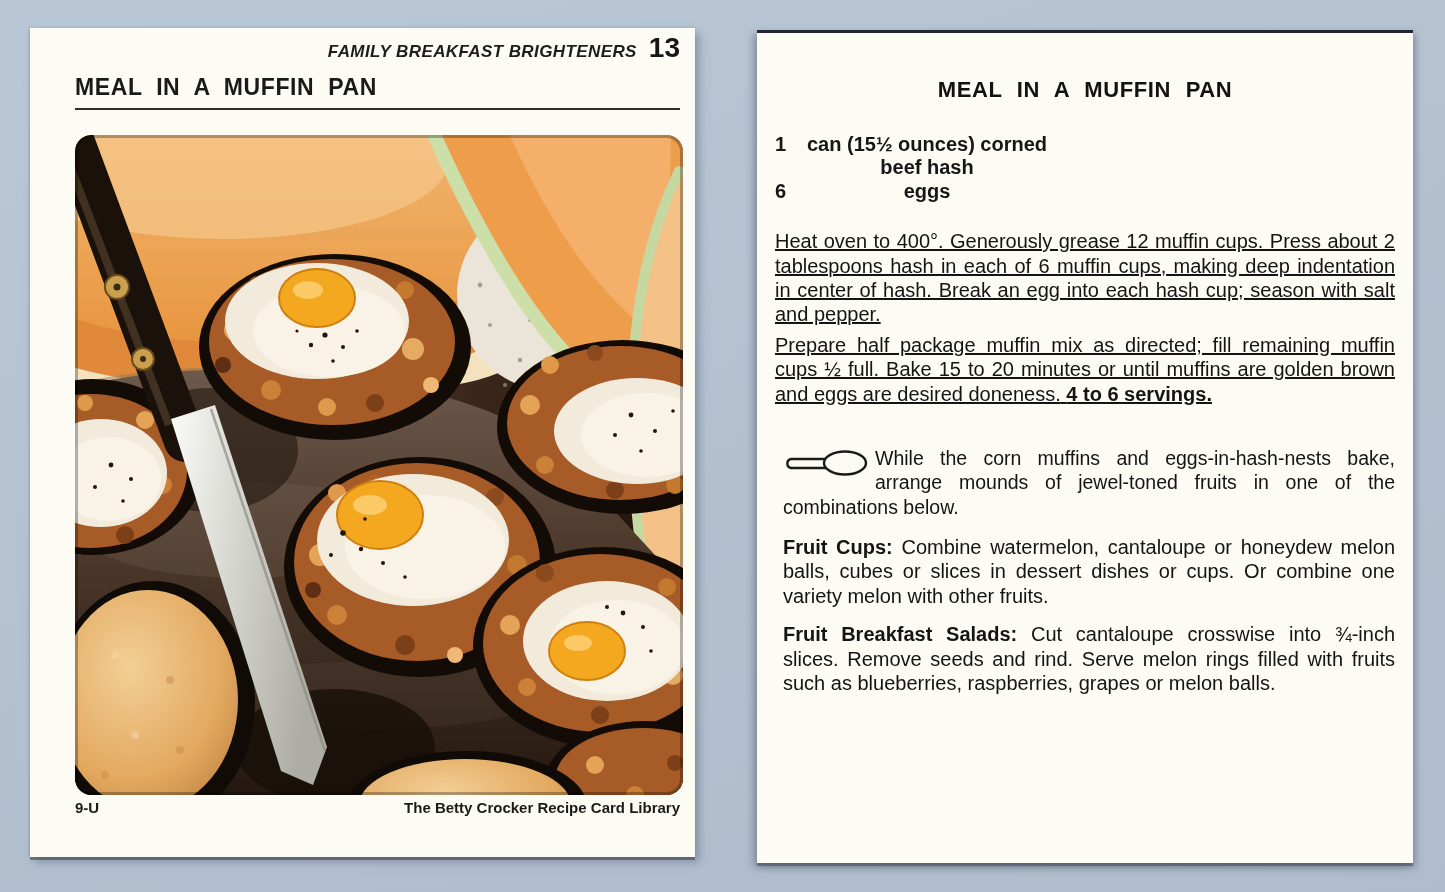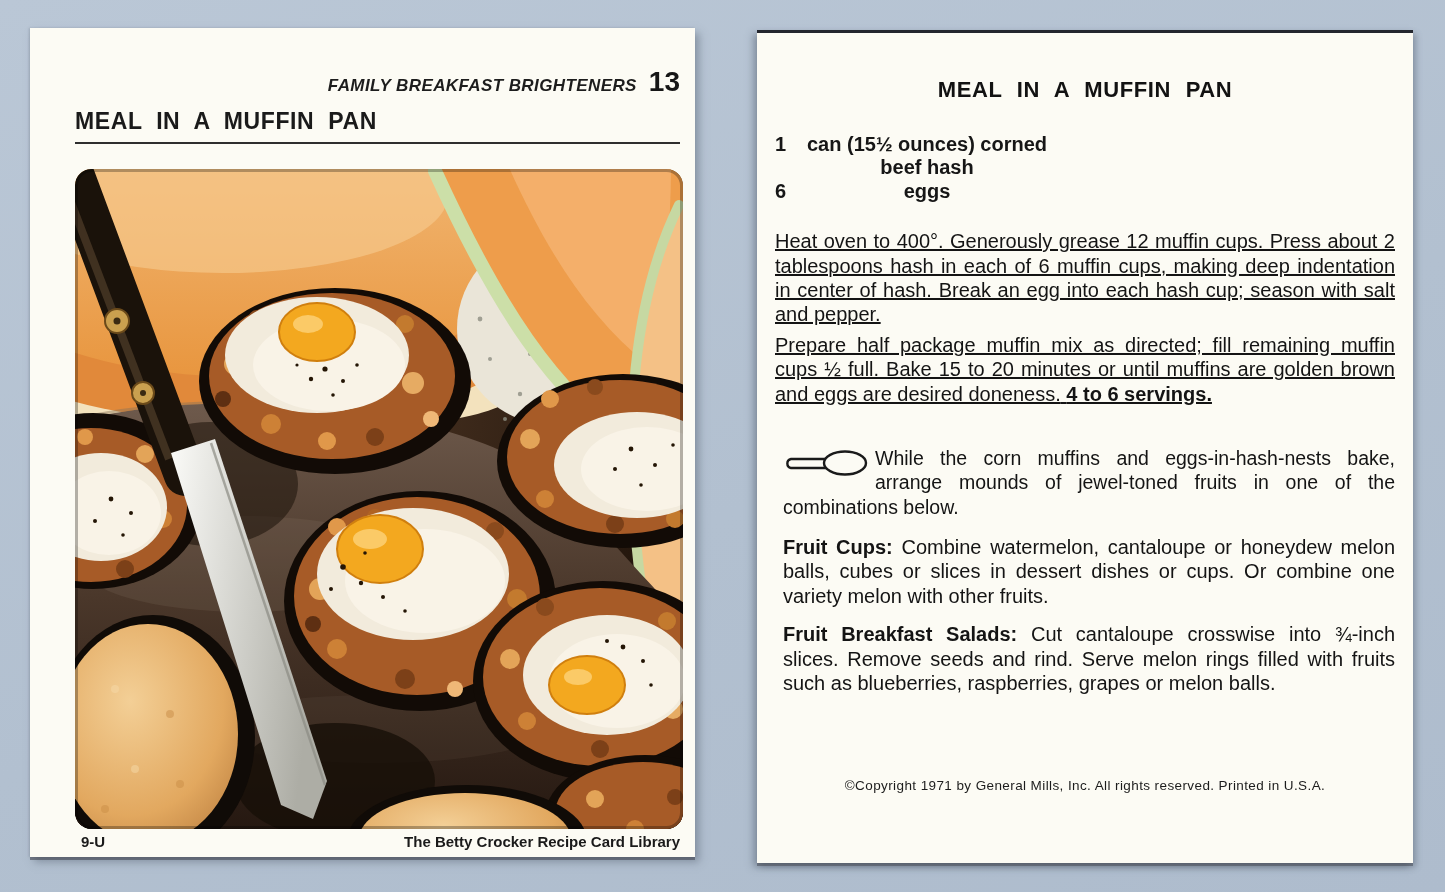--- a/index.html
+++ b/index.html
@@ -14,28 +14,28 @@
   .front-card{
     left:30px;top:28px;width:665px;height:829px;
     box-shadow:0 3px 0 0 rgba(62,64,74,.55), 4px 5px 8px rgba(88,100,116,.5), -1px 0 2px rgba(120,130,145,.4);
   }
   .back-card{
     left:757px;top:30px;width:656px;height:830px;
     border-top:3px solid #23262e;
     box-shadow:0 3px 0 0 rgba(62,64,74,.45), -4px 4px 7px rgba(88,100,116,.5), 3px 4px 6px rgba(88,100,116,.45);
   }
   
-  .front-inner{padding:36px 15px 0 45px;}
+  .front-inner{padding:2px 15px 0 45px;}
   .series-row{display:flex;justify-content:flex-end;align-items:baseline;margin-top:2px;}
   .series-title{font-style:italic;font-weight:700;font-size:17px;letter-spacing:.4px;color:#1d1d1d;}
   .card-number{font-weight:700;font-size:28px;margin-left:12px;letter-spacing:0;}
   .front-title{font-weight:700;font-size:23px;letter-spacing:.6px;word-spacing:7px;margin-top:10px;color:#1a1a1a;}
   .title-rule{height:2px;background:#2e2e2e;margin-top:7px;}
   .photo-wrap{margin-top:25px;width:608px;height:660px;border-radius:16px;overflow:hidden;display:block;}
-  .front-footer{display:flex;justify-content:space-between;align-items:baseline;margin-top:4px;font-weight:700;font-size:15px;color:#1a1a1a;margin-left:6px;}
+  .front-footer{display:flex;justify-content:space-between;align-items:baseline;margin-top:4px;font-weight:700;font-size:15px;color:#1a1a1a;}
   
   .back-inner{padding:44px 18px 0 18px;position:relative;height:786px;box-sizing:border-box;}
   .back-title{text-align:center;font-weight:700;font-size:22px;letter-spacing:.6px;word-spacing:8px;color:#121212;}
   .ingredients{display:flex;justify-content:space-between;margin-top:30px;font-weight:700;font-size:20px;line-height:1.17;}
   .ing-col-left{width:278px;}
   .ing-col-right{width:244px;margin-right:14px;}
   .ing{display:flex;}
   .ing .qty{flex:0 0 26px;}
   .ing .iname{flex:1;text-align:center;}
   .para{font-size:20px;line-height:1.22;text-align:justify;margin:0;color:#141414;text-decoration:underline;}
@@ -329,15 +329,14 @@
         <ellipse cx="62" cy="13" rx="21" ry="11.5" fill="#fcfbf4" stroke="#1a1a1a" stroke-width="2.4"></ellipse>
       </svg>
       <span>While the corn muffins and eggs-in-hash-nests bake, arrange mounds of jewel-toned fruits in one of the combinations below.</span>
     </div>
 
     <div class="fruit-sections">
       <p class="fruit-para"><span class="fruit-label">Fruit Cups:</span> <span>Combine watermelon, cantaloupe or honeydew melon balls, cubes or slices in dessert dishes or cups. Or combine one variety melon with other fruits.</span></p>
       <p class="fruit-para"><span class="fruit-label">Fruit Breakfast Salads:</span> <span>Cut cantaloupe crosswise into ¾-inch slices. Remove seeds and rind. Serve melon rings filled with fruits such as blueberries, raspberries, grapes or melon balls.</span></p>
     </div>
 
-    <div class="copyright">©Copyright 1971 by General Mills, Inc. All rights reserved. Printed in U.S.A.</div>
   </div>
 </div>
 
 </body></html>

